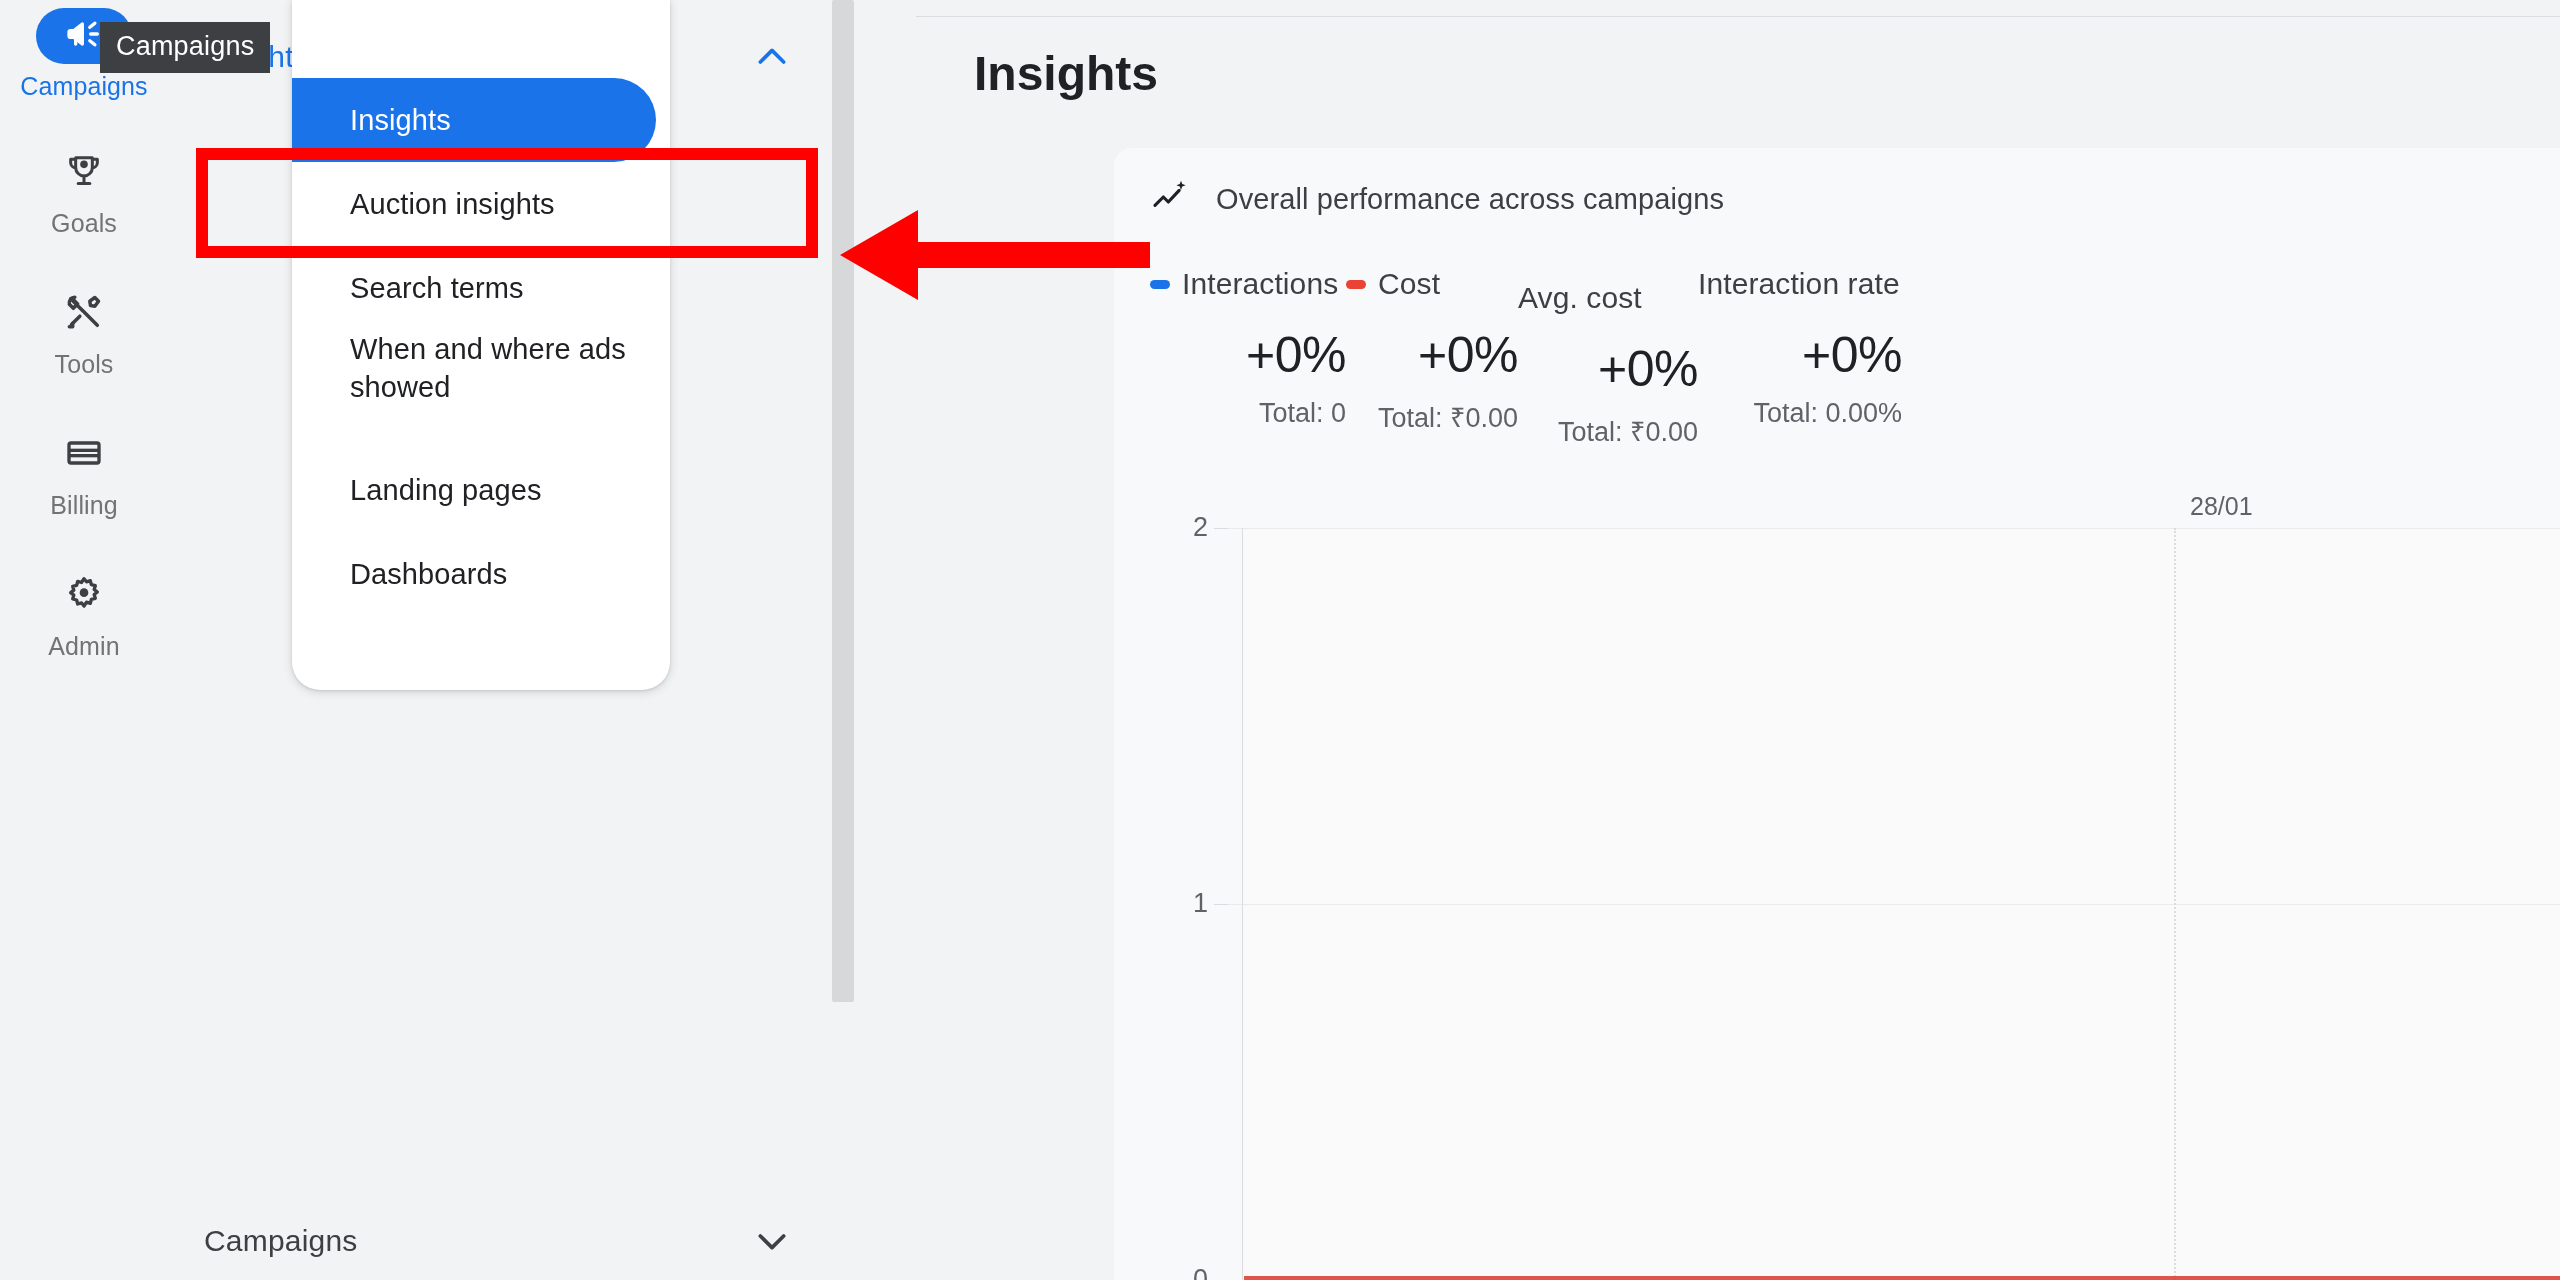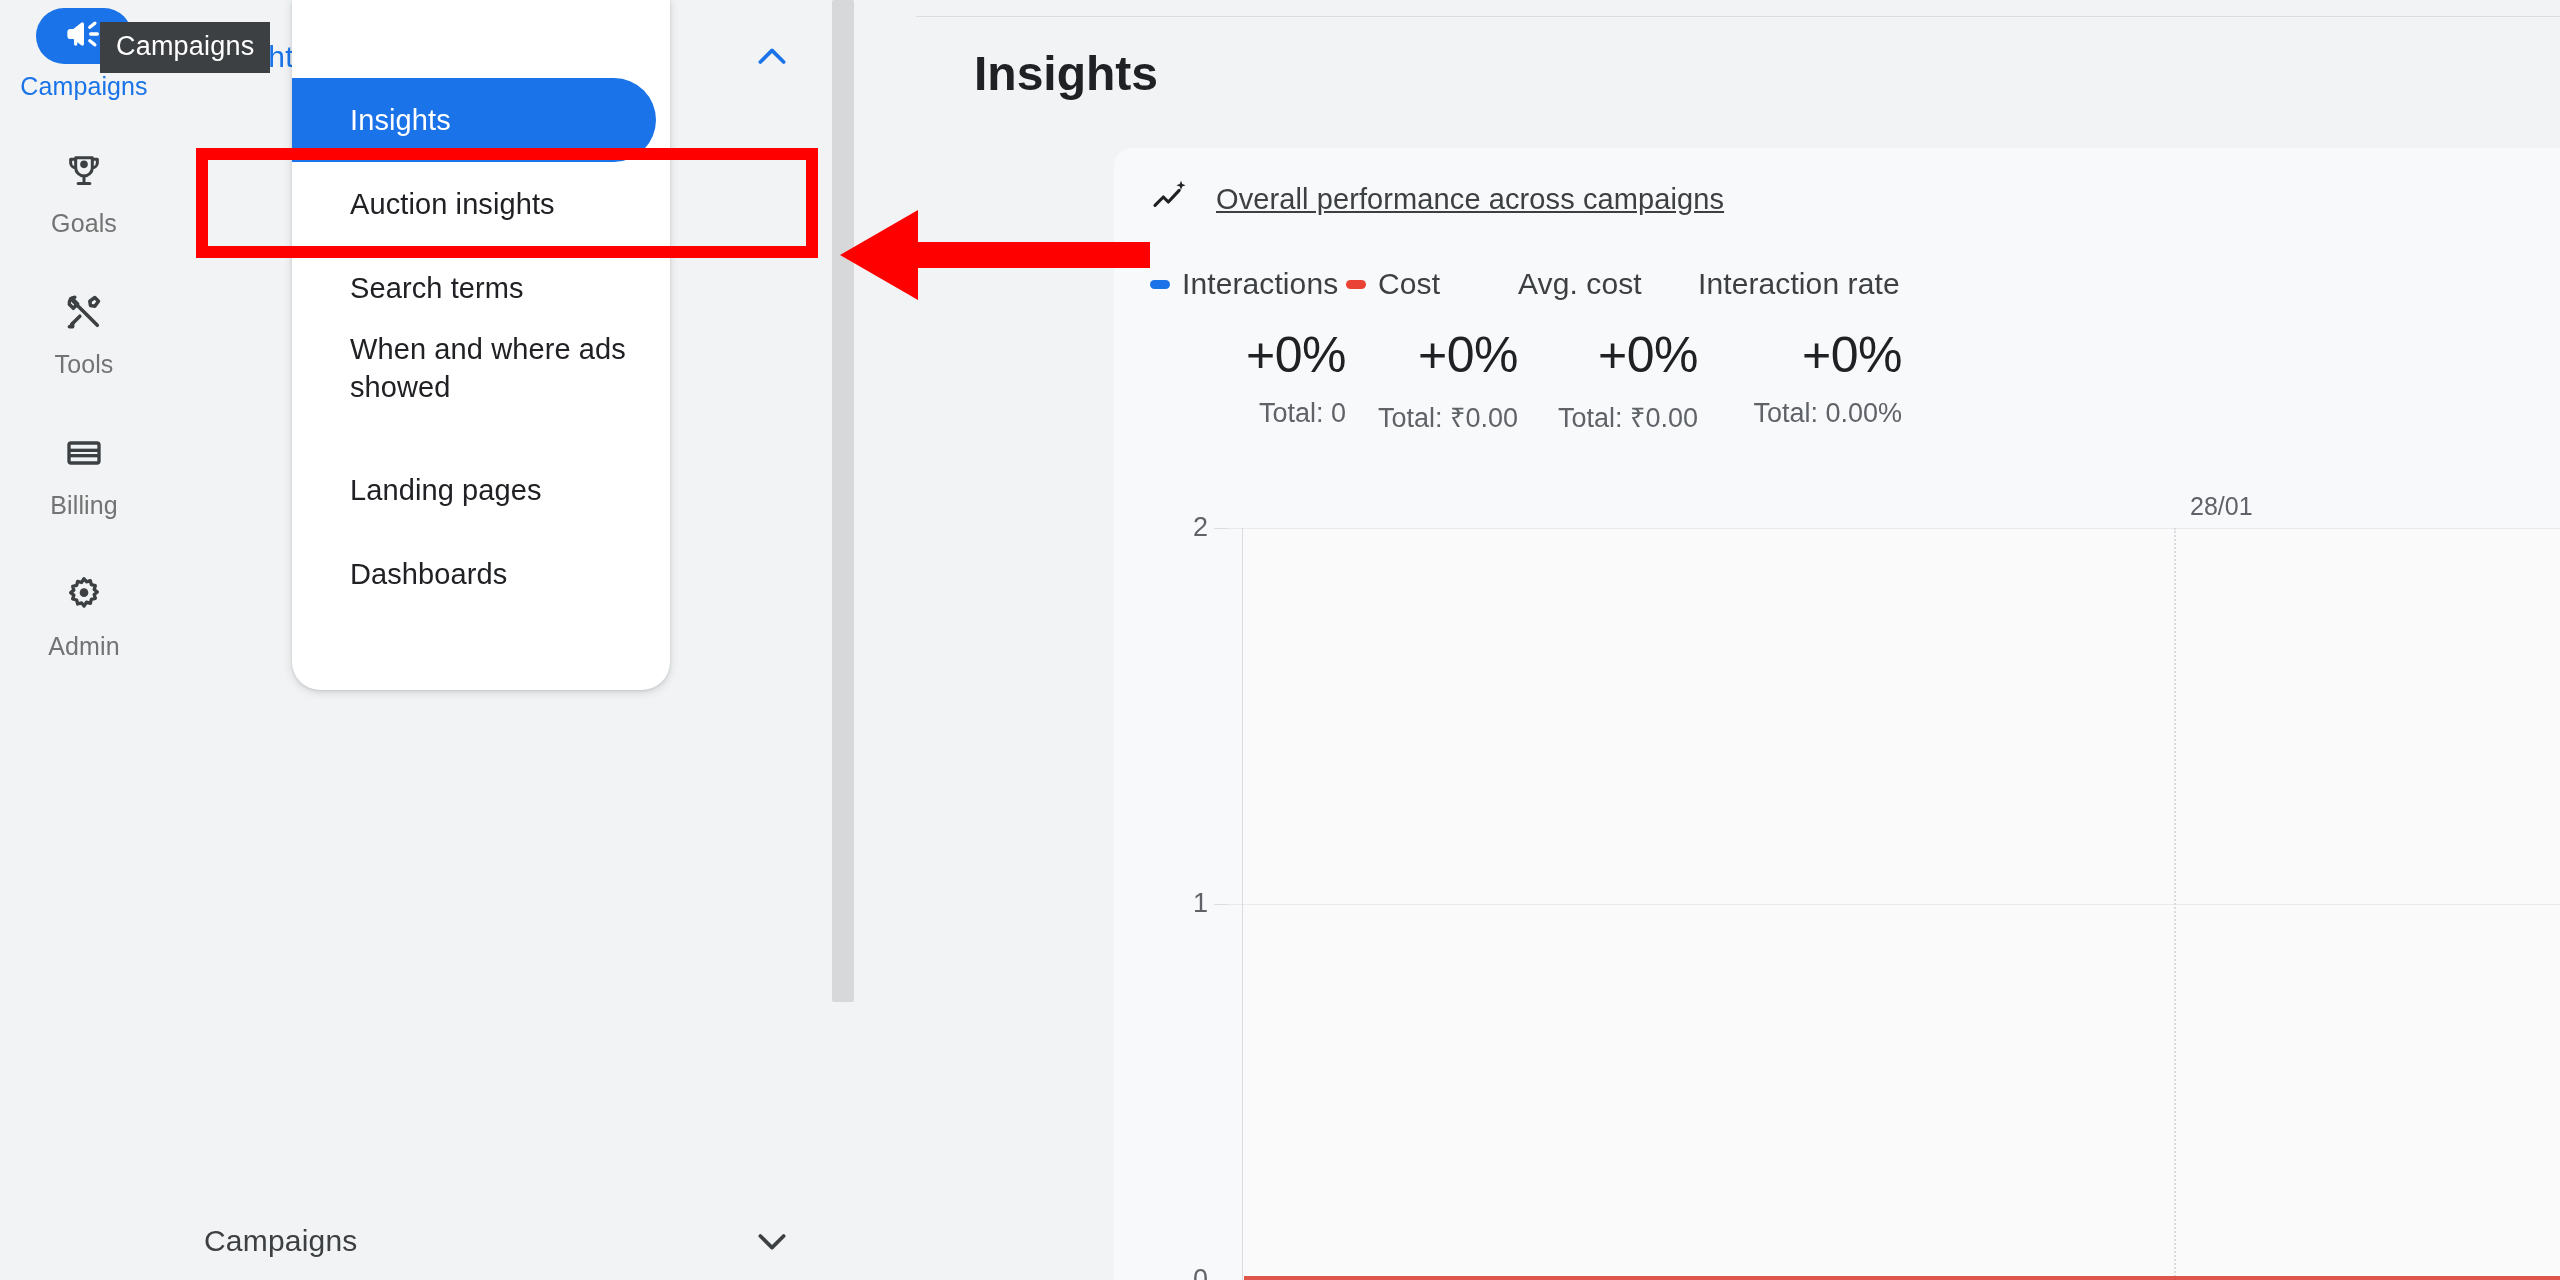--- a/index.html
+++ b/index.html
@@ -181,33 +181,32 @@
     height: 102px;
     display: flex;
     align-items: center;
     padding-left: 36px;
   }
   .card-header-text {
     font-size: 29px;
     color: #3c4043;
     margin-left: 26px;
     letter-spacing: .1px;
-    text-decoration: underline;
   }
 
   
   .metrics {
     position: absolute;
     left: 36px; top: 116px;
     display: flex;
   }
   .metric { width: 204px; text-align: right; }
   .metric:nth-child(1) { width: 196px; }
   .metric:nth-child(2) { width: 172px; }
-  .metric:nth-child(3) { width: 180px; }
+  .metric:nth-child(3) { width: 180px; margin-top: 14px; }
   .metric-head {
     display: flex;
     align-items: center;
     height: 40px;
   }
   .dot {
     width: 20px; height: 9px;
     border-radius: 5px;
     margin-right: 12px;
     display: inline-block;

